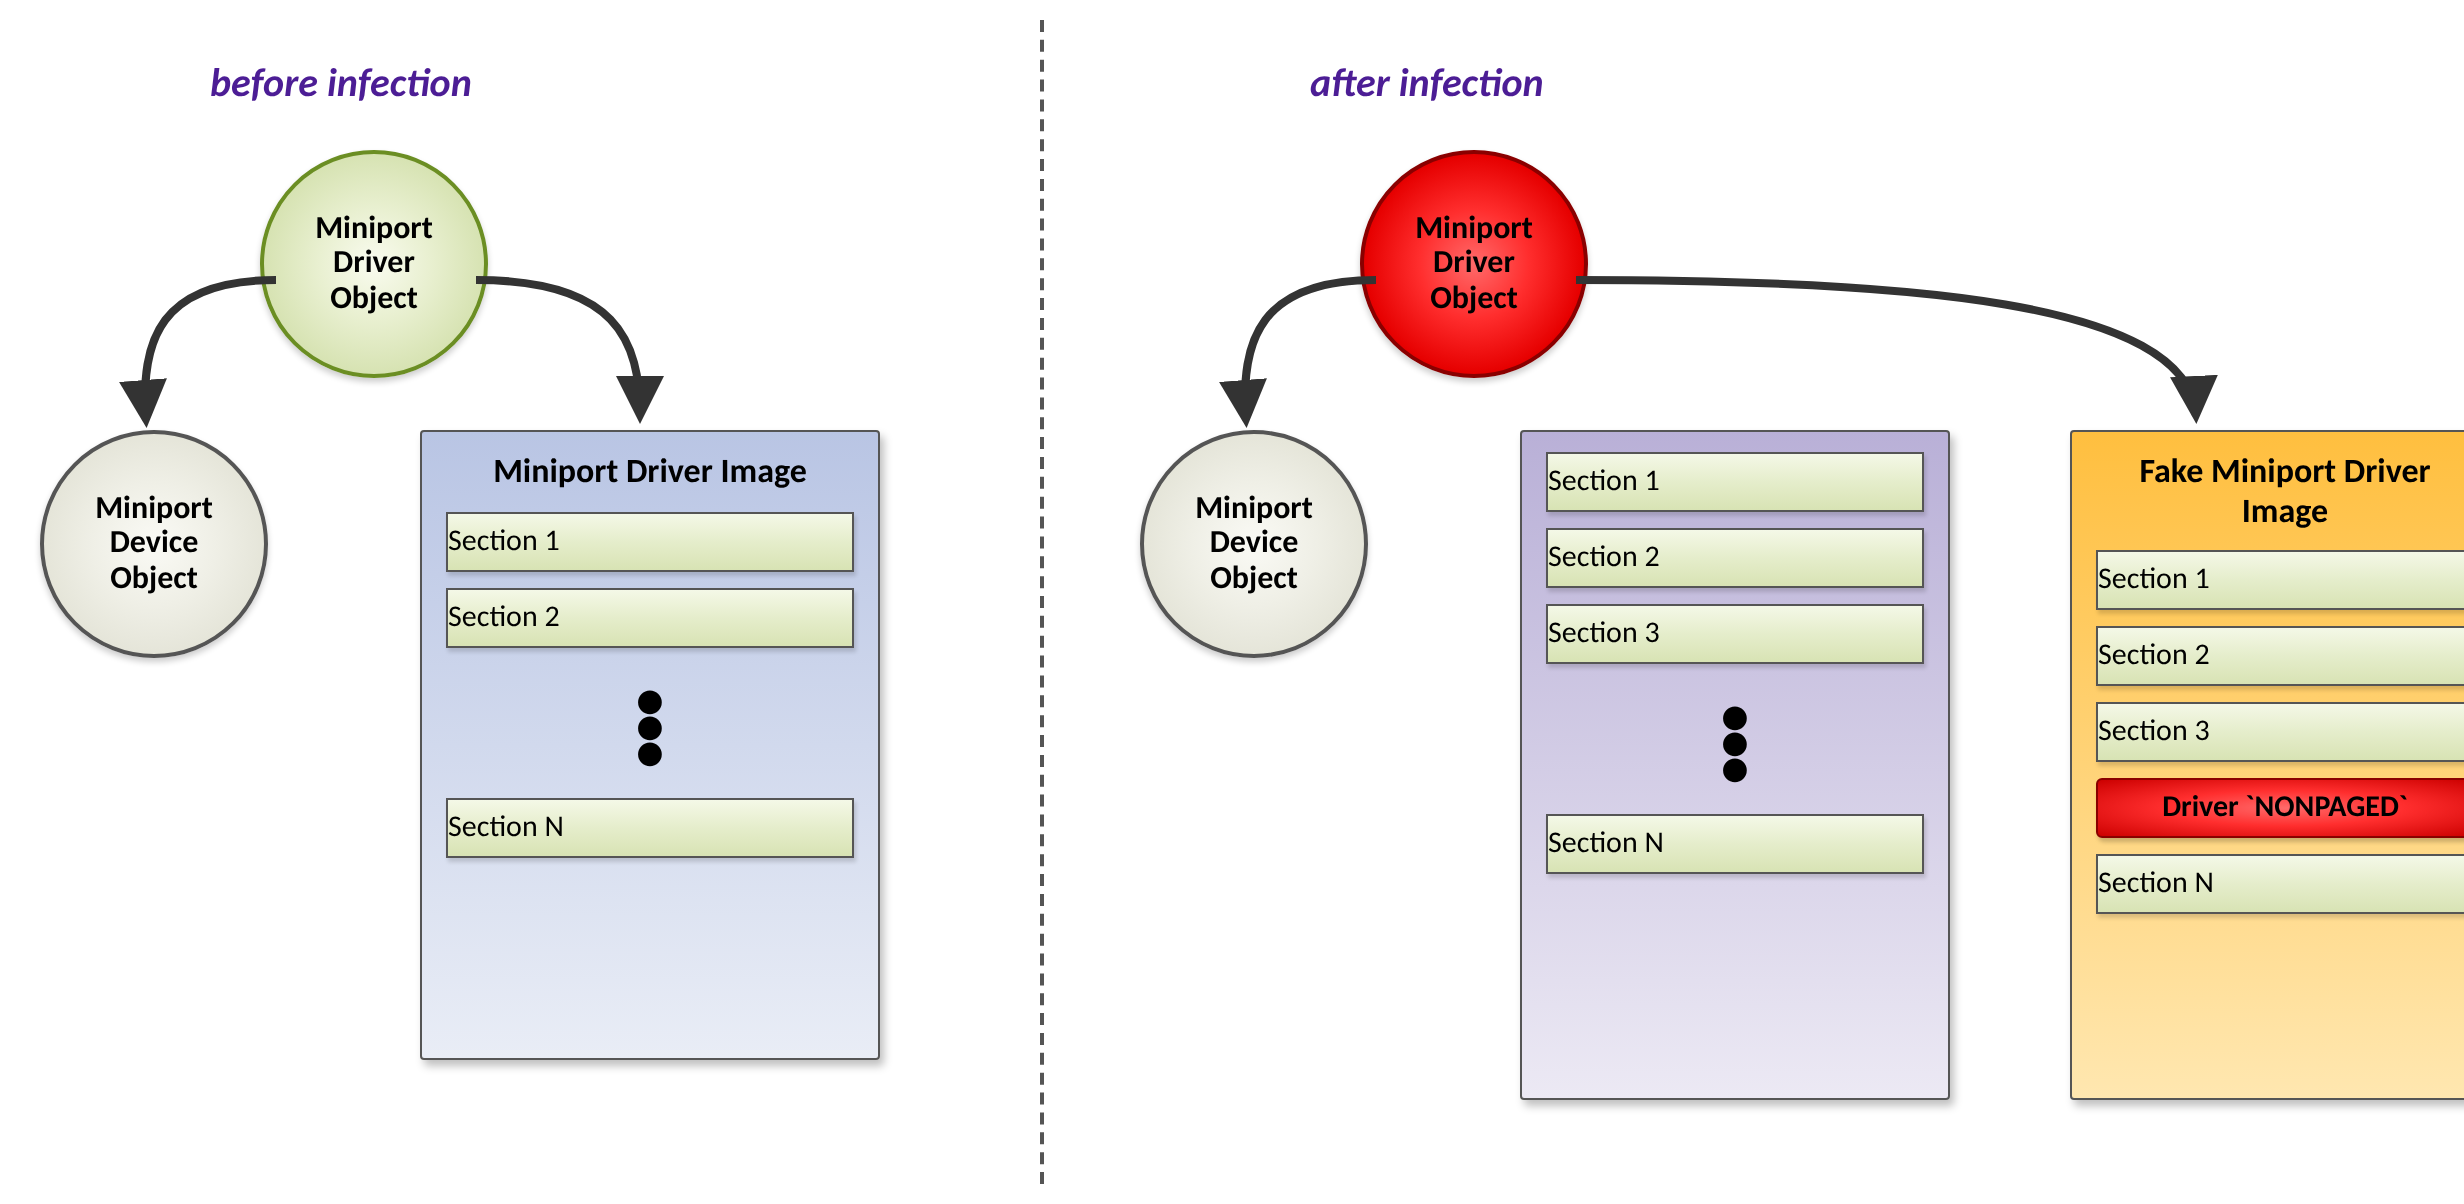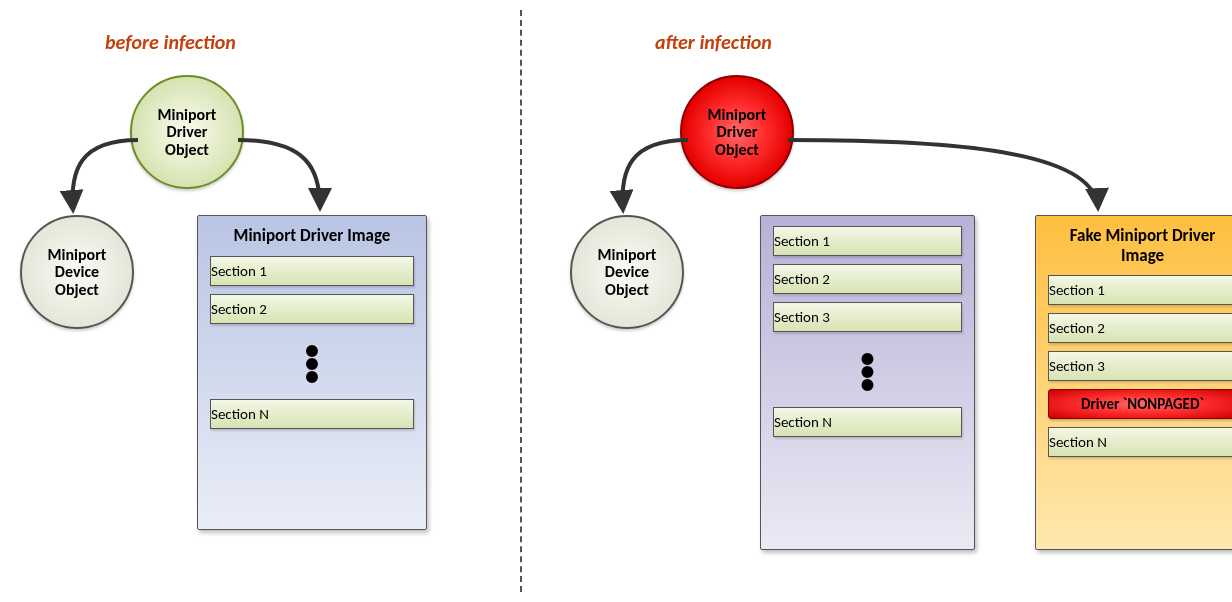--- a/index.html
+++ b/index.html
@@ -14,21 +14,21 @@
   .stage {
     position: relative;
     width: 1232px;
     height: 602px;
   }
   .title {
     position: absolute;
     font-style: italic;
     font-weight: bold;
     font-size: 20px;
-    color: #c2410c;
+    color: #4c1d95;
   }
   
   .circle {
     position: absolute;
     border-radius: 50%;
     border: 2px solid #6b8e23;
     display: flex;
     align-items: center;
     justify-content: center;
     text-align: center;
@@ -134,21 +134,21 @@
 Driver
 Object</span>
   </div>
 
   <div class="circle circle-green" style="left:20px; top:215px; width:110px; height:110px; border-color:#555; background:radial-gradient(circle at 50% 50%, #fafaf5 0%, #efefe6 40%, #e2e2d5 80%);">
     <span style="white-space:pre-line;">Miniport
 Device
 Object</span>
   </div>
 
-  <div class="panel panel-blue" style="left:197px; top:215px; width:230px; height:315px;">
+  <div class="panel panel-blue" style="left:210px; top:215px; width:230px; height:315px;">
     <div class="panel-title">Miniport Driver Image</div>
     <div class="section">Section 1</div>
     <div class="section">Section 2</div>
     <div class="vdots">
         <span>•</span>
         <span>•</span>
         <span>•</span>
       </div>
     <div class="section">Section N</div>
   </div>

